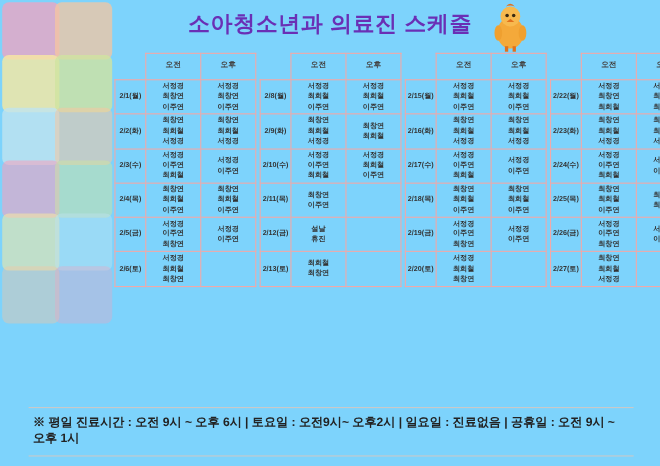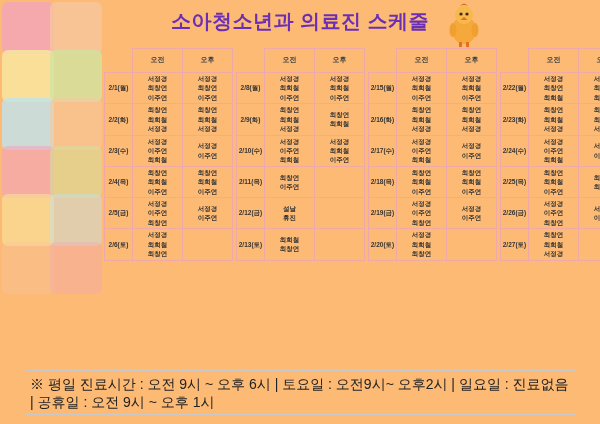--- a/index.html
+++ b/index.html
@@ -10,21 +10,21 @@
     width: 600px;
     height: 424px;
     overflow: hidden;
     background: #ffffff;
     font-family: "Liberation Sans", sans-serif;
     position: relative;
   }
   .page {
     position: absolute;
     inset: 0;
-    background: #fdba74;
+    background: #7dd3fc;
   }
   
   .deco {
     position: absolute;
     border-radius: 6px;
   }
   .d1 { left: 2px;  top: 2px;   width: 52px; height: 52px; background: #f2a3c0; opacity: .75; }
   .d2 { left: 50px; top: 2px;   width: 52px; height: 52px; background: #f6c6a0; opacity: .75; }
   .d3 { left: 2px;  top: 50px;  width: 52px; height: 52px; background: #f7e9a0; opacity: .8; }
   .d4 { left: 50px; top: 50px;  width: 52px; height: 52px; background: #cfe4a0; opacity: .8; }
@@ -97,22 +97,22 @@
   .empty { }
 
   
   .notes {
     position: absolute;
     left: 30px;
     top: 376px;
     width: 540px;
   }
   .note-line {
-    font-size: 14px;
-    font-weight: normal;
+    font-size: 11px;
+    font-weight: bold;
     color: #222;
     margin-bottom: 4px;
   }
   .note-line.warn { color: #d2232a; }
   .rule {
     position: absolute;
     left: 26px;
     right: 24px;
     top: 370px;
     height: 1px;

